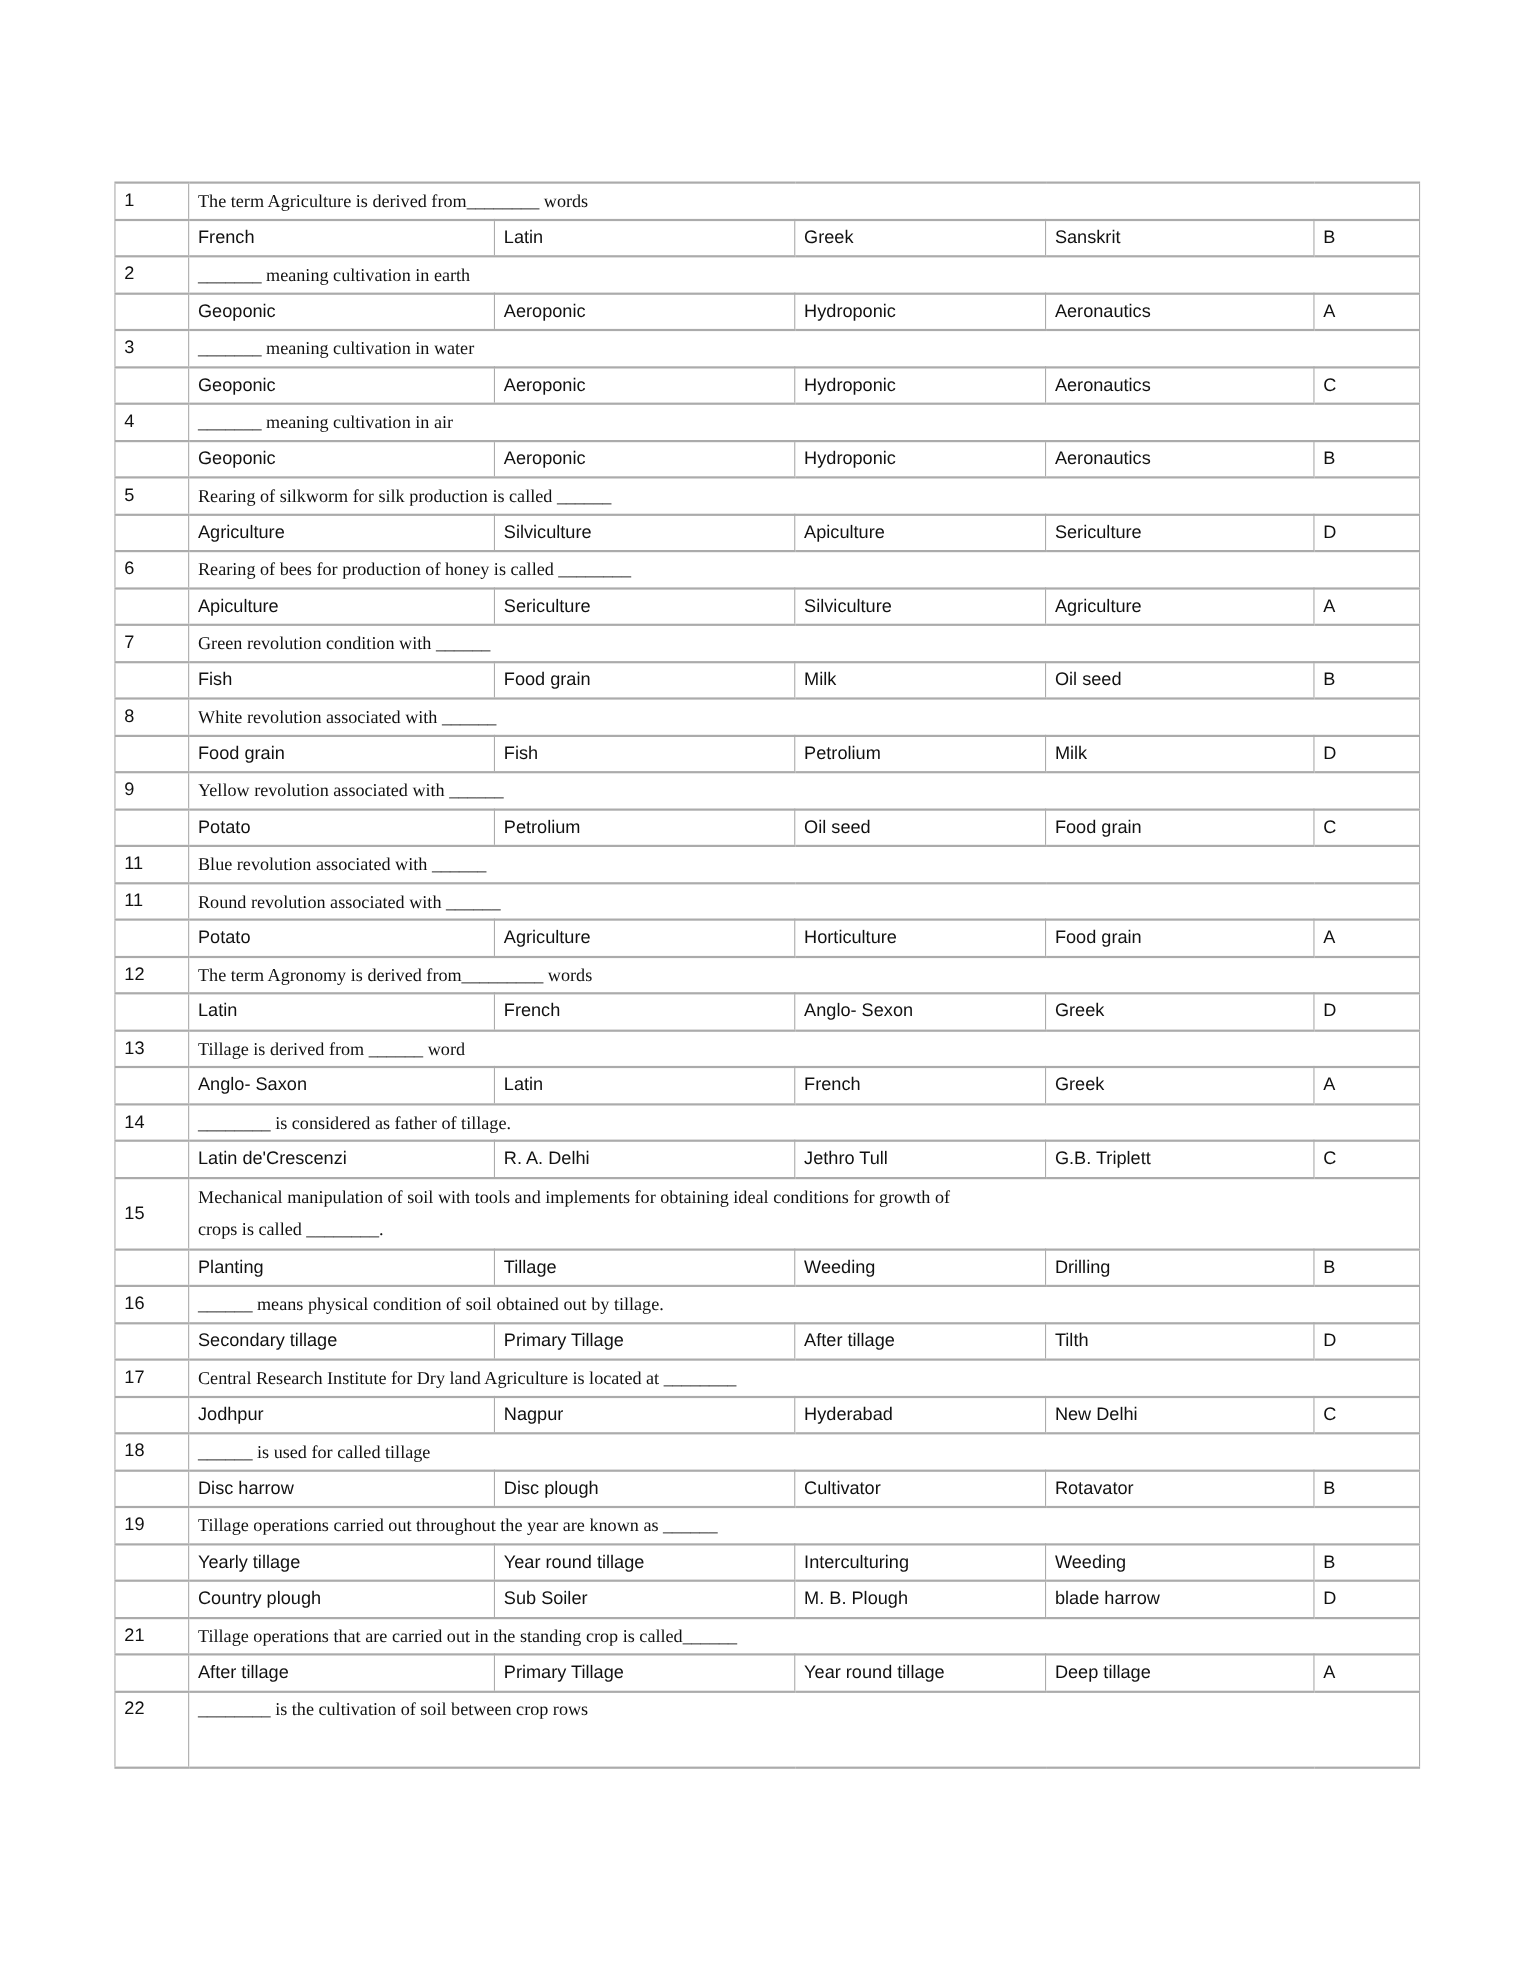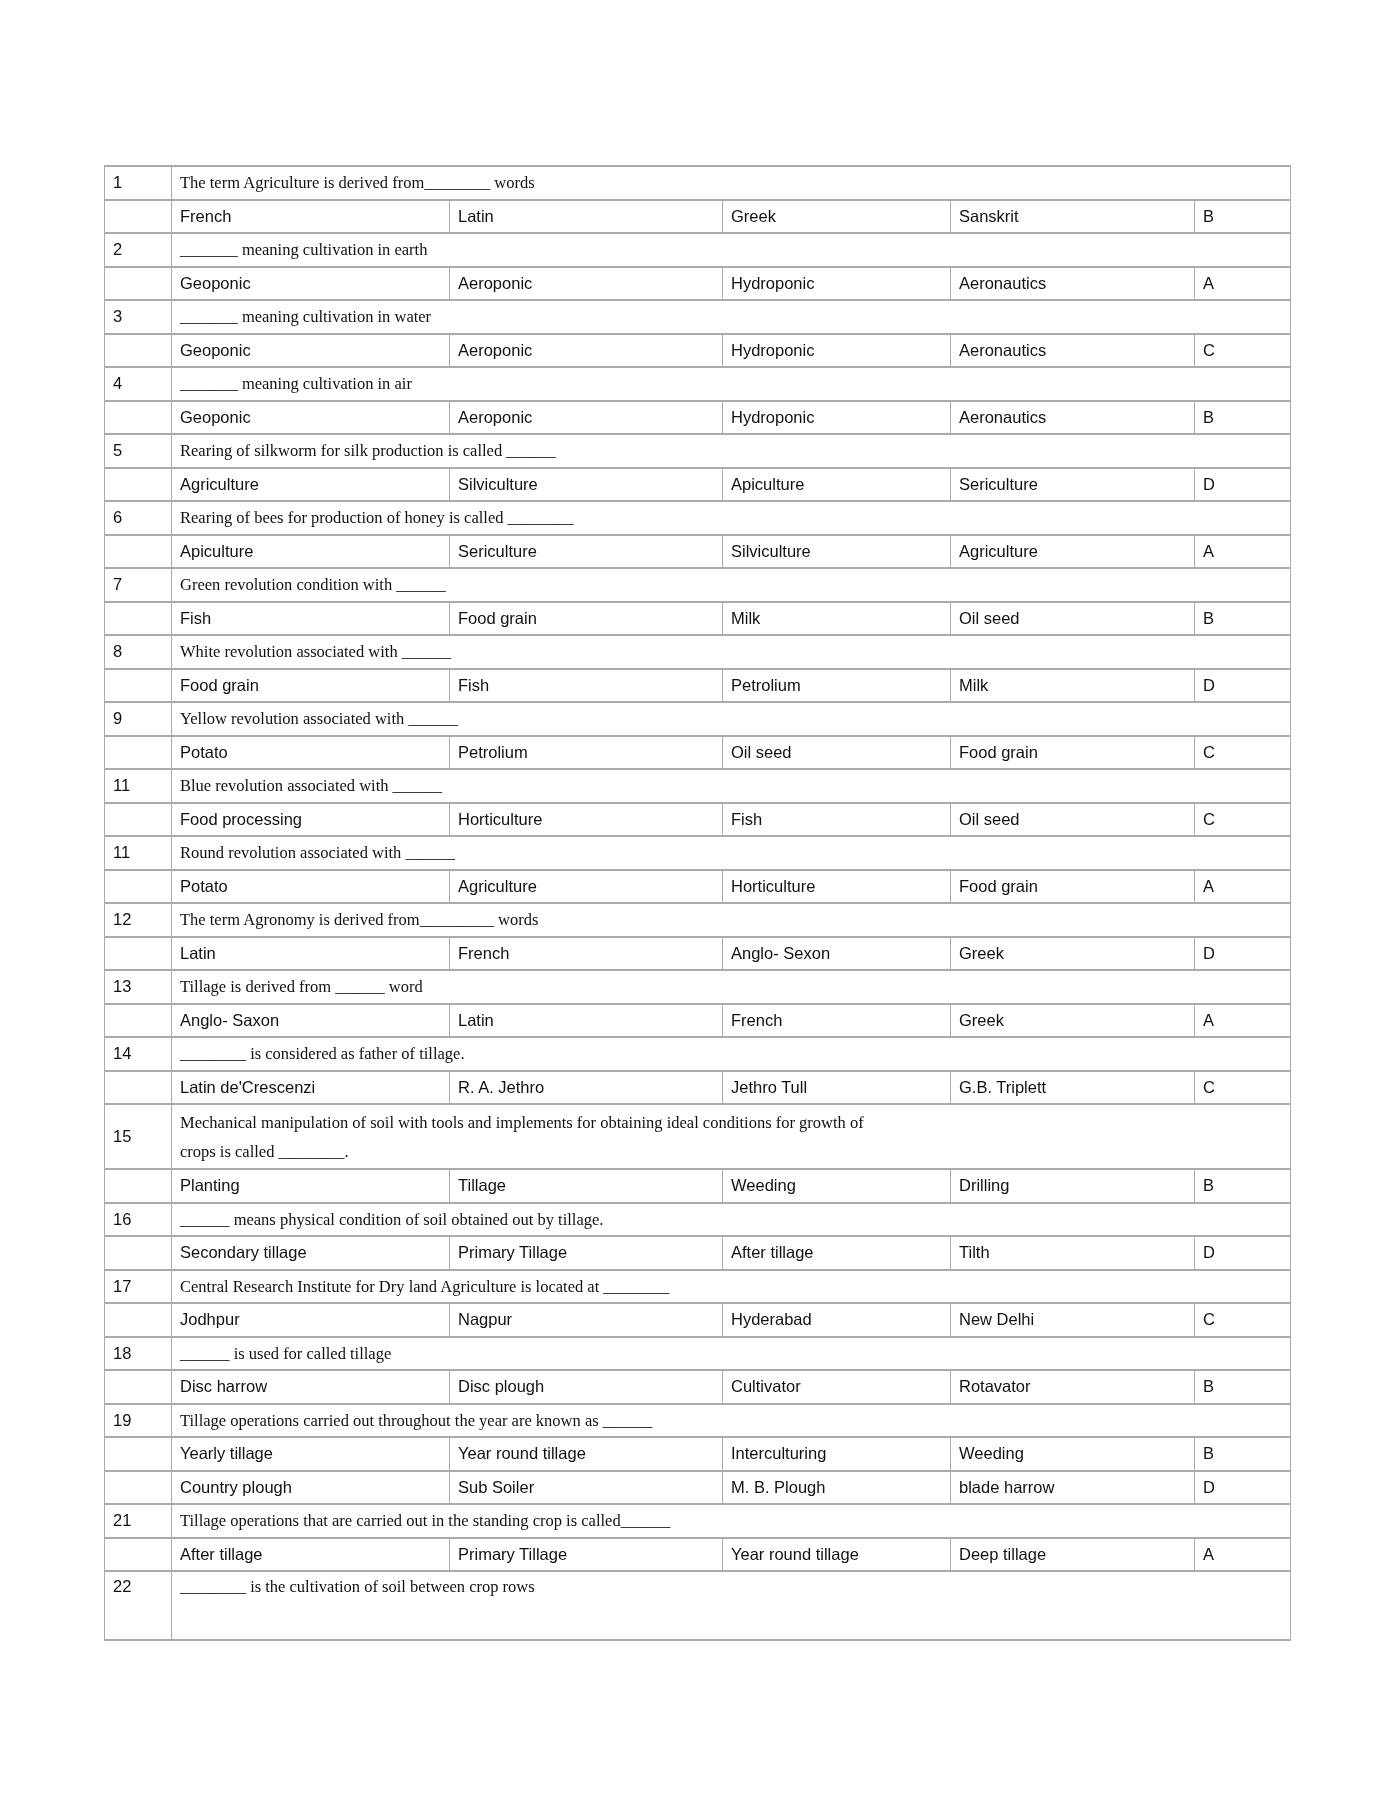--- a/index.html
+++ b/index.html
@@ -185,28 +185,20 @@
           <td class="cell-option">Petrolium</td>
           <td class="cell-option">Oil seed</td>
           <td class="cell-option">Food grain</td>
           <td class="cell-answer">C</td>
         </tr>
         <tr>
           <td class="cell-num">11</td>
           <td class="cell-question" colspan="5">Blue revolution associated with ______</td>
         </tr>
         <tr>
-          <td class="cell-num"></td>
-          <td class="cell-option">Food processing</td>
-          <td class="cell-option">Horticulture</td>
-          <td class="cell-option">Fish</td>
-          <td class="cell-option">Oil seed</td>
-          <td class="cell-answer">C</td>
-        </tr>
-        <tr>
           <td class="cell-num">11</td>
           <td class="cell-question" colspan="5">Round revolution associated with ______</td>
         </tr>
         <tr>
           <td class="cell-num"></td>
           <td class="cell-option">Potato</td>
           <td class="cell-option">Agriculture</td>
           <td class="cell-option">Horticulture</td>
           <td class="cell-option">Food grain</td>
           <td class="cell-answer">A</td>
@@ -235,21 +227,21 @@
           <td class="cell-option">Greek</td>
           <td class="cell-answer">A</td>
         </tr>
         <tr>
           <td class="cell-num">14</td>
           <td class="cell-question" colspan="5">________ is considered as father of tillage.</td>
         </tr>
         <tr>
           <td class="cell-num"></td>
           <td class="cell-option">Latin de'Crescenzi</td>
-          <td class="cell-option">R. A. Jethro</td>
+          <td class="cell-option">R. A. Delhi</td>
           <td class="cell-option">Jethro Tull</td>
           <td class="cell-option">G.B. Triplett</td>
           <td class="cell-answer">C</td>
         </tr>
         <tr class="tall">
           <td class="cell-num">15</td>
           <td class="cell-question" colspan="5">Mechanical manipulation of soil with tools and implements for obtaining ideal conditions for growth of
 crops is called ________.</td>
         </tr>
         <tr>

